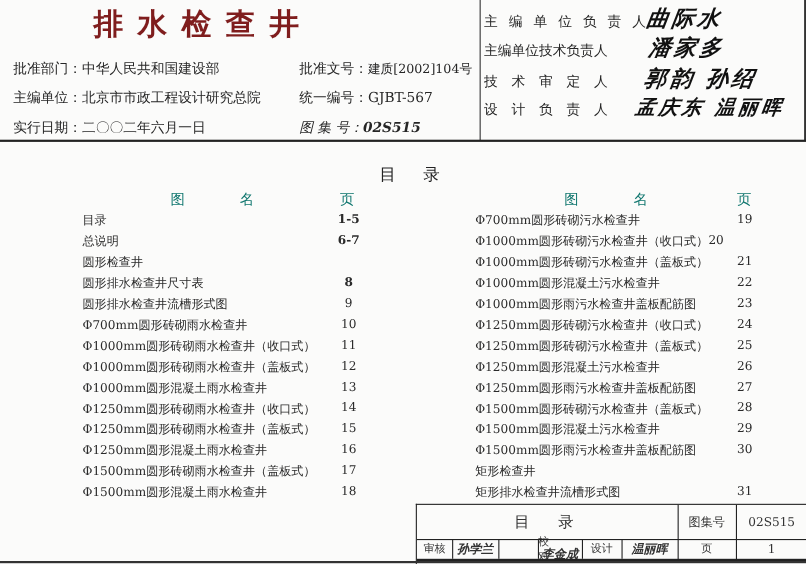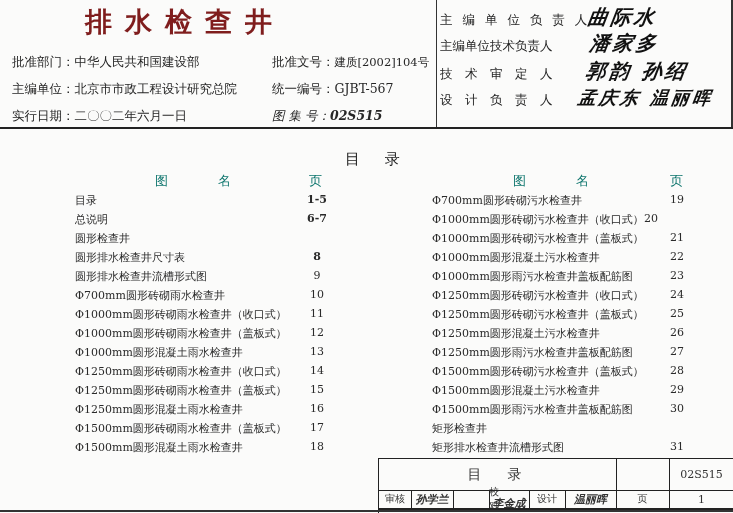--- a/index.html
+++ b/index.html
@@ -125,20 +125,21 @@
     <div class="row" style="left: 432px; top: 402px;">Φ1500mm圆形雨污水检查井盖板配筋图</div>
     <div class="pg" style="left: 662px; top: 402px;">30</div>
     <div class="row" style="left: 432px; top: 421px;">矩形检查井</div>
     <div class="pg" style="left: 662px; top: 421px;"></div>
     <div class="row" style="left: 432px; top: 440px;">矩形排水检查井流槽形式图</div>
     <div class="pg" style="left: 662px; top: 440px;">31</div>
   </div>
 
 <div class="tb">
   <div class="tb-cell" style="left:0;top:0;width:237px;height:31px;font-size:14px;letter-spacing:6px;">目　录</div>
+  <div class="tb-cell" style="left:237px;top:0;width:53px;height:31px;font-size:11px;">图集号</div>
   <div class="tb-cell" style="left:290px;top:0;width:65px;height:31px;font-size:11px;font-family:'DejaVu Serif',serif;">02S515</div>
 
   <div class="tb-cell" style="left:0;top:31px;width:32px;height:18px;font-size:10px;">审核</div>
   <div class="tb-cell" style="left:32px;top:31px;width:42px;height:18px;font-size:11px;font-style:italic;font-weight:bold;font-family:'DejaVu Serif',serif;">孙学兰</div>
   <div class="tb-cell" style="left:74px;top:31px;width:36px;height:18px;font-size:10px;padding-left:41px;">校对</div>
   <div class="tb-cell" style="left:110px;top:31px;width:40px;height:26px;font-size:11px;font-style:italic;font-weight:bold;font-family:'DejaVu Serif',serif;">李金成</div>
   <div class="tb-cell" style="left:150px;top:31px;width:36px;height:18px;font-size:10px;">设计</div>
   <div class="tb-cell" style="left:186px;top:31px;width:51px;height:18px;font-size:11px;font-style:italic;font-weight:bold;font-family:'DejaVu Serif',serif;">温丽晖</div>
   <div class="tb-cell" style="left:237px;top:31px;width:53px;height:18px;font-size:10px;">页</div>
   <div class="tb-cell" style="left:290px;top:31px;width:65px;height:18px;font-size:11px;font-family:'DejaVu Serif',serif;">1</div>

